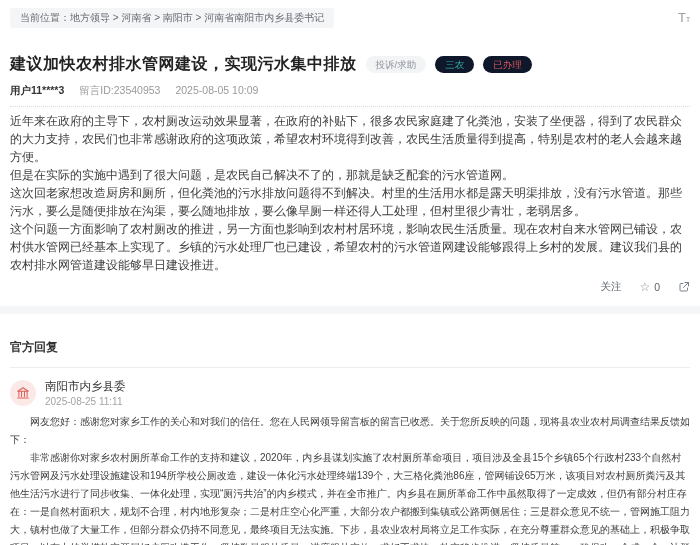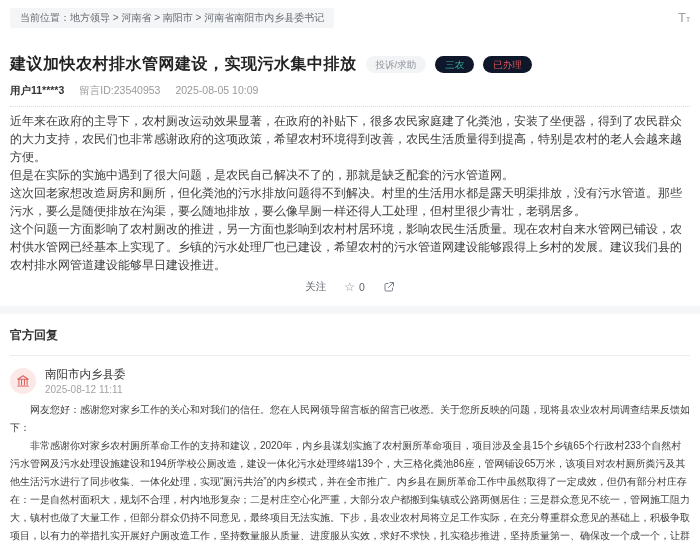--- a/index.html
+++ b/index.html
@@ -35,31 +35,31 @@
   .meta-user { font-weight: bold; color: #333; }
   .meta-gray { color: #9a9a9a; }
   .dotted-divider { border: 0; border-top: 1px dotted #d9d9d9; margin: 8px 0 0 0; }
 
   
   .post-body { margin-top: 5px; font-size: 12px; line-height: 18px; color: #3d3d3d; }
   .post-body p { margin: 0; }
   .privacy-note { font-size: 9.5px; color: #bdbdbd; line-height: 18px; margin-top: 1px; }
 
   
-  .actions-row { display: flex; justify-content: center; align-items: center; gap: 18px;
+  .actions-row { display: flex; justify-content: flex-end; align-items: center; gap: 18px;
                  margin-top: 6px; font-size: 10.5px; color: #5c636e; }
   .action-item { display: flex; align-items: center; gap: 4px; cursor: pointer; }
   .star-glyph { font-size: 12px; color: #8a8f97; line-height: 12px; }
   .icon-svg { display: block; }
 
   
   .section-band { height: 8px; background: #f5f6f8; margin: 12px -10px 0 -10px; }
 
   
-  .section-header { margin-top: 13px; font-size: 12px; font-weight: bold; color: #333; }
+  .section-header { margin-top: 25px; font-size: 12px; font-weight: bold; color: #333; }
   .thin-divider { border: 0; border-top: 1px solid #ededed; margin: 11px 0 0 0; }
   .reply-head { display: flex; gap: 9px; margin-top: 12px; align-items: flex-start; }
   .avatar { width: 26px; height: 26px; border-radius: 50%; background: #fbe9e8;
             display: flex; align-items: center; justify-content: center; flex: 0 0 26px; }
   .reply-author { font-size: 11.5px; font-weight: normal; color: #333; line-height: 13px; }
   .reply-date { font-size: 10px; color: #a3a3a3; margin-top: 3px; }
   .reply-body { margin-top: 6px; font-size: 10px; line-height: 18px; color: #3d3d3d; }
   .reply-body p { margin: 0; text-indent: 2em; }
 </style>
 </head>
@@ -124,21 +124,21 @@
   <div class="reply-head">
     <div class="avatar">
       <svg width="14" height="14" viewBox="0 0 24 24" fill="none" stroke="#dd5f5c" stroke-width="1.8" stroke-linecap="round" stroke-linejoin="round">
         <path d="M3 9 L12 3 L21 9 Z"></path>
         <path d="M5 9 v9 M9.5 9 v9 M14.5 9 v9 M19 9 v9"></path>
         <path d="M3 20.5 h18"></path>
       </svg>
     </div>
     <div>
       <div class="reply-author">南阳市内乡县委</div>
-      <div class="reply-date">2025-08-12 11:11</div>
+      <div class="reply-date">2025-08-25 11:11</div>
     </div>
   </div>
 
   <div class="reply-body">
       <p>网友您好：感谢您对家乡工作的关心和对我们的信任。您在人民网领导留言板的留言已收悉。关于您所反映的问题，现将县农业农村局调查结果反馈如下：</p>
       <p>非常感谢你对家乡农村厕所革命工作的支持和建议，2020年，内乡县谋划实施了农村厕所革命项目，项目涉及全县15个乡镇65个行政村233个自然村污水管网及污水处理设施建设和194所学校公厕改造，建设一体化污水处理终端139个，大三格化粪池86座，管网铺设65万米，该项目对农村厕所粪污及其他生活污水进行了同步收集、一体化处理，实现“厕污共治”的内乡模式，并在全市推广。内乡县在厕所革命工作中虽然取得了一定成效，但仍有部分村庄存在：一是自然村面积大，规划不合理，村内地形复杂；二是村庄空心化严重，大部分农户都搬到集镇或公路两侧居住；三是群众意见不统一，管网施工阻力大，镇村也做了大量工作，但部分群众仍持不同意见，最终项目无法实施。下步，县农业农村局将立足工作实际，在充分尊重群众意见的基础上，积极争取项目，以有力的举措扎实开展好户厕改造工作，坚持数量服从质量、进度服从实效，求好不求快，扎实稳步推进，坚持质量第一、确保改一个成一个，让群众用上放心好用的厕所。</p>
       <p>欢迎您继续关注内乡县的工作，及时提出宝贵的意见和建议。</p>
     </div>
 
 </div>

